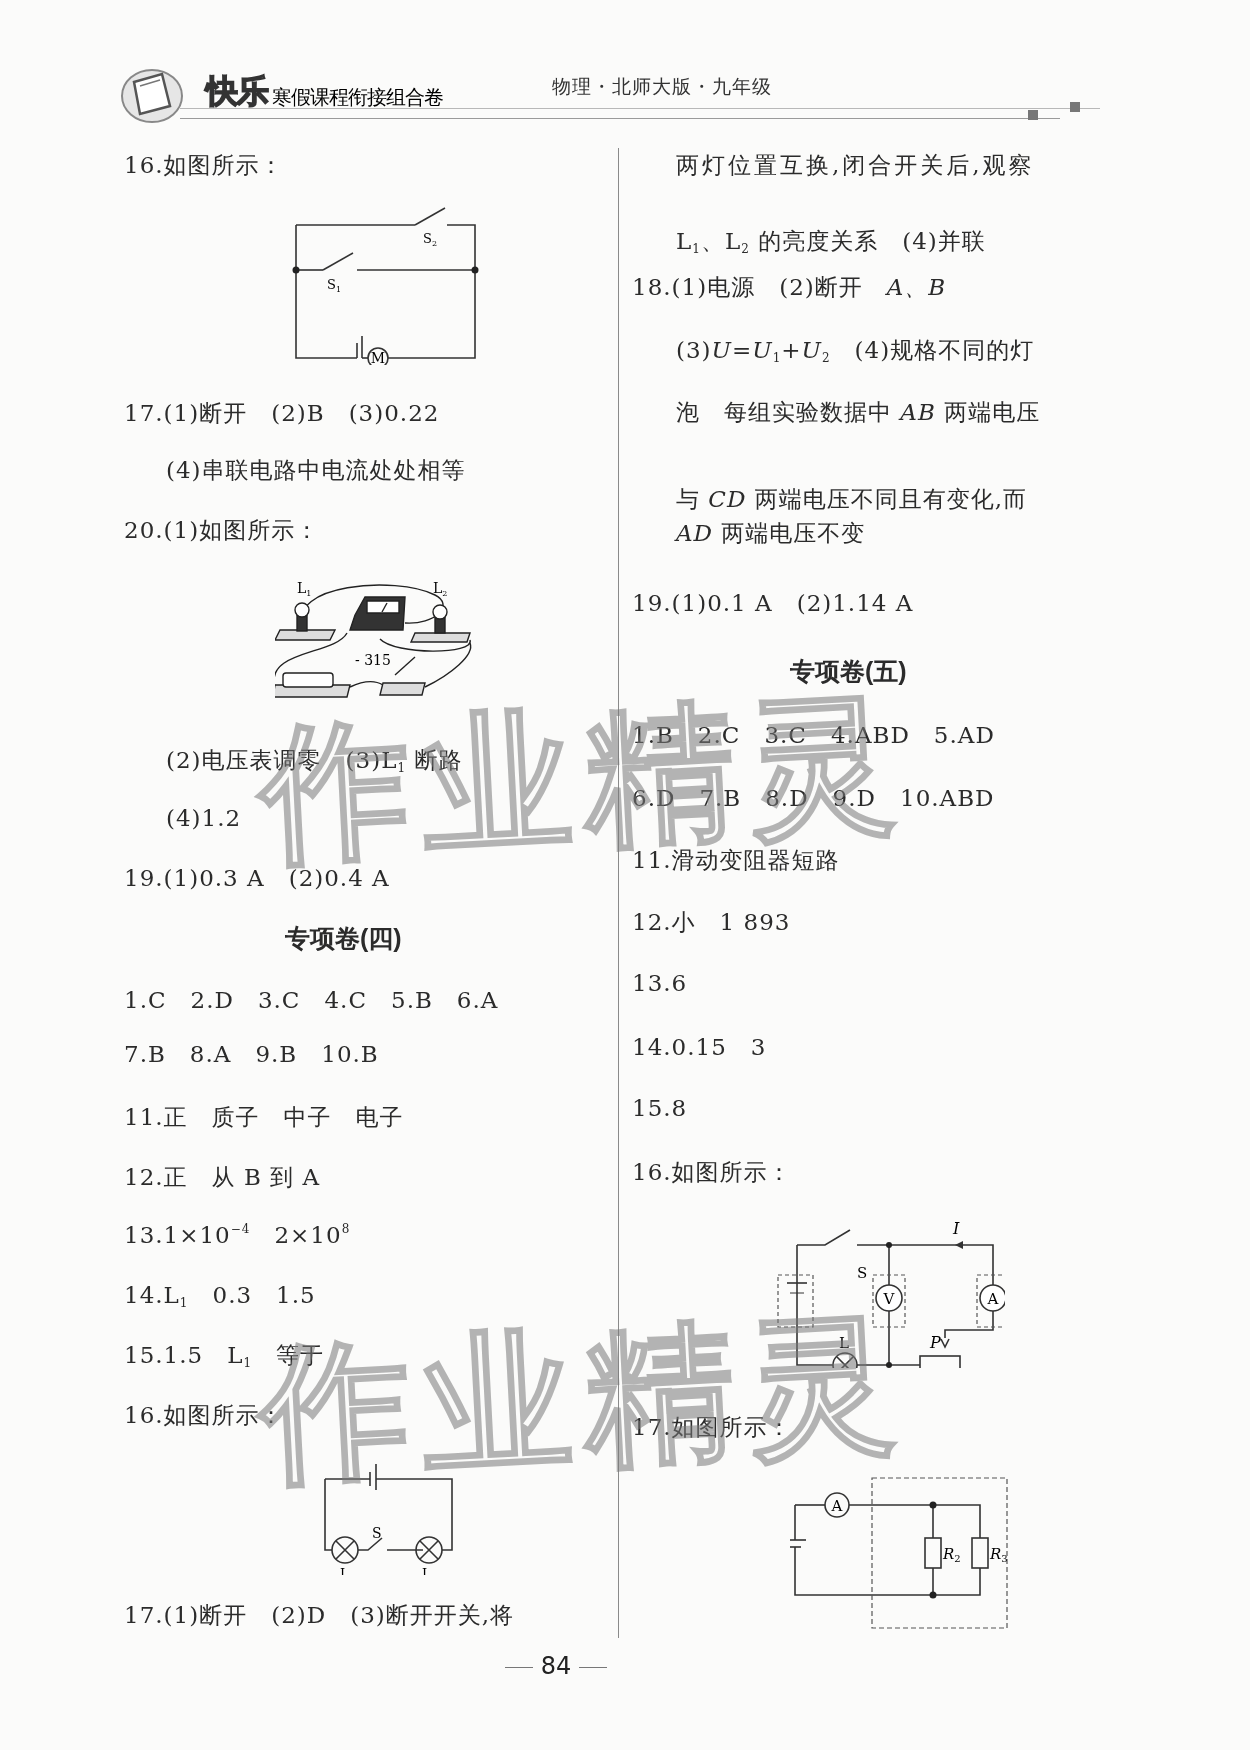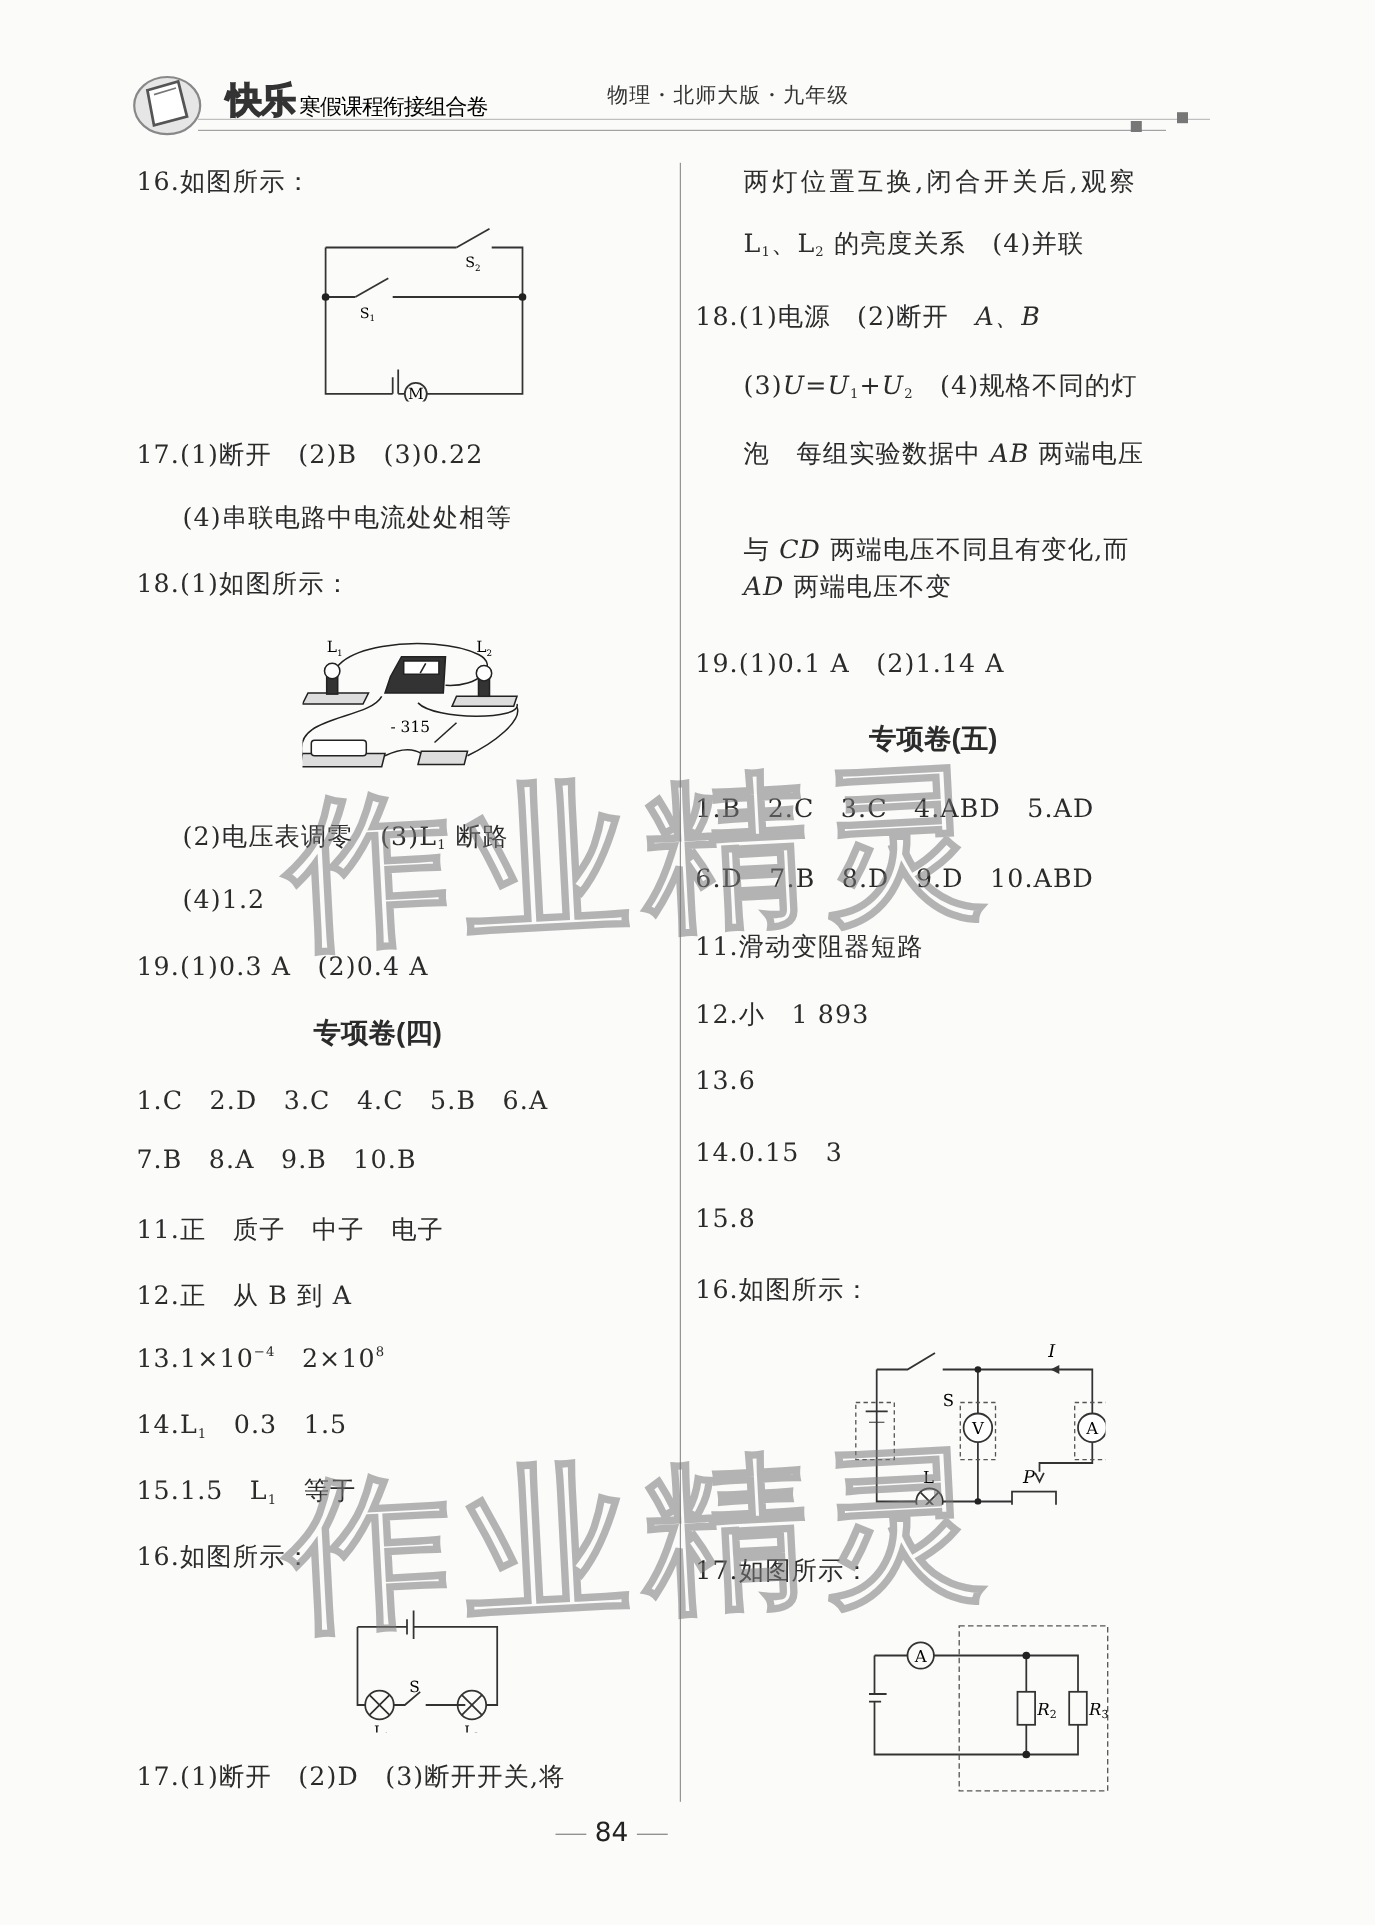--- a/index.html
+++ b/index.html
@@ -71,21 +71,21 @@
   </g>
   <circle cx="11" cy="65" r="3.5" fill="#222"></circle>
     <circle cx="190" cy="65" r="3.5" fill="#222"></circle>
   <text x="93" y="158" font-size="14" text-anchor="middle" font-family="DejaVu Serif, serif">M</text>
   <text x="138" y="38" font-size="13" font-family="DejaVu Serif, serif"><tspan>S</tspan><tspan font-size="8" dy="3">2</tspan></text>
   <text x="42" y="84" font-size="13" font-family="DejaVu Serif, serif"><tspan>S</tspan><tspan font-size="8" dy="3">1</tspan></text>
 </svg>
 
 <div class="line" style="left:124px;top:398px;">17.(1)断开　(2)B　(3)0.22</div>
 <div class="line" style="left:166px;top:455px;">(4)串联电路中电流处处相等</div>
-<div class="line" style="left:124px;top:515px;">18.(1)如图所示：</div>
+<div class="line" style="left:124px;top:515px;">20.(1)如图所示：</div>
 
 <svg class="fig" style="left:275px;top:575px;" width="200" height="145">
   <g stroke="#222" stroke-width="1.4" fill="none">
     <path d="M30 52 C10 10, 120 0, 160 20 C180 30, 160 50, 130 48"></path>
     <path d="M5 55 H60 L55 65 H0 Z" fill="#ddd"></path>
     <rect x="22" y="40" width="10" height="16" fill="#333"></rect>
     <circle cx="27" cy="35" r="7" fill="#fff"></circle>
     <path d="M80 40 L90 22 H130 L128 55 H75 Z" fill="#333"></path>
     <path d="M92 26 H124 V38 H92 Z" fill="#fff"></path>
     <path d="M107 37 L112 28"></path>
@@ -136,21 +136,21 @@
       <path d="M100 81 L118 99 M118 81 L100 99"></path>
   </g>
   <text x="52" y="78" font-size="14" font-family="DejaVu Serif, serif">S</text>
   <text x="20" y="118" font-size="13" font-family="DejaVu Serif, serif"><tspan>L</tspan><tspan font-size="8" dy="3">1</tspan></text>
   <text x="102" y="118" font-size="13" font-family="DejaVu Serif, serif"><tspan>L</tspan><tspan font-size="8" dy="3">2</tspan></text>
 </svg>
 
 <div class="line" style="left:124px;top:1600px;">17.(1)断开　(2)D　(3)断开开关,将</div>
 
 <div class="line" style="left:676px;top:150px;letter-spacing:3px;">两灯位置互换,闭合开关后,观察</div>
-<div class="line" style="left:676px;top:206px;"><span>L</span><sub>1</sub><span>、L</span><sub>2</sub><span> 的亮度关系　(4)并联</span></div>
+<div class="line" style="left:676px;top:226px;"><span>L</span><sub>1</sub><span>、L</span><sub>2</sub><span> 的亮度关系　(4)并联</span></div>
 <div class="line" style="left:632px;top:272px;"><span>18.(1)电源　(2)断开　</span><span class="it">A、B</span></div>
 <div class="line" style="left:676px;top:335px;"><span>(3)</span><span class="it">U</span><span>=</span><span class="it">U</span><sub>1</sub><span>+</span><span class="it">U</span><sub>2</sub><span>　(4)规格不同的灯</span></div>
 <div class="line" style="left:676px;top:397px;"><span>泡　每组实验数据中 </span><span class="it">AB</span><span> 两端电压</span></div>
 <div class="line" style="left:676px;top:484px;"><span>与 </span><span class="it">CD</span><span> 两端电压不同且有变化,而</span></div>
 <div class="line" style="left:676px;top:518px;"><span class="it">AD</span><span> 两端电压不变</span></div>
 <div class="line" style="left:632px;top:588px;">19.(1)0.1 A　(2)1.14 A</div>
 
 <div class="sec-title" style="left:790px;top:655px;">专项卷(五)</div>
 
 <div class="line" style="left:632px;top:720px;">1.B　2.C　3.C　4.ABD　5.AD</div>

